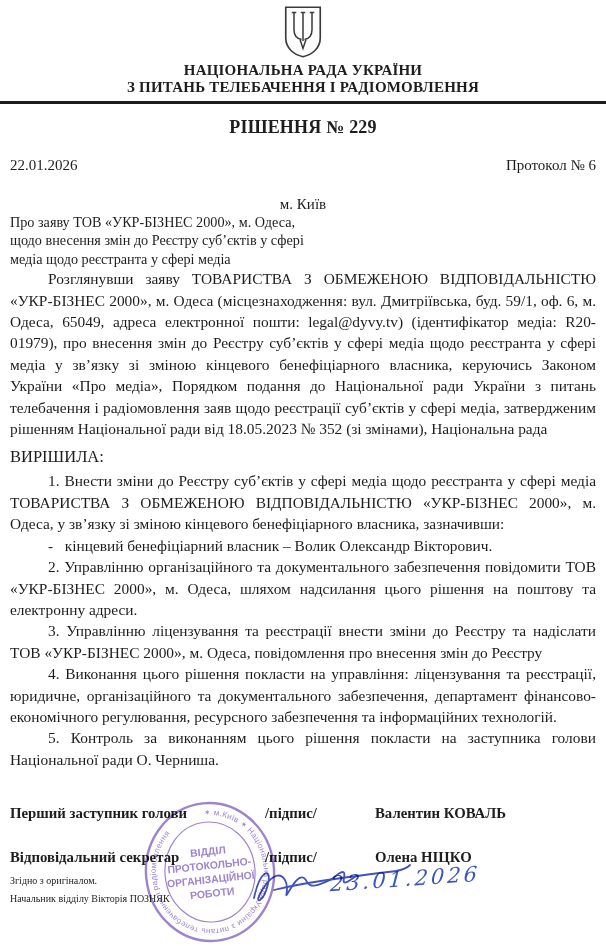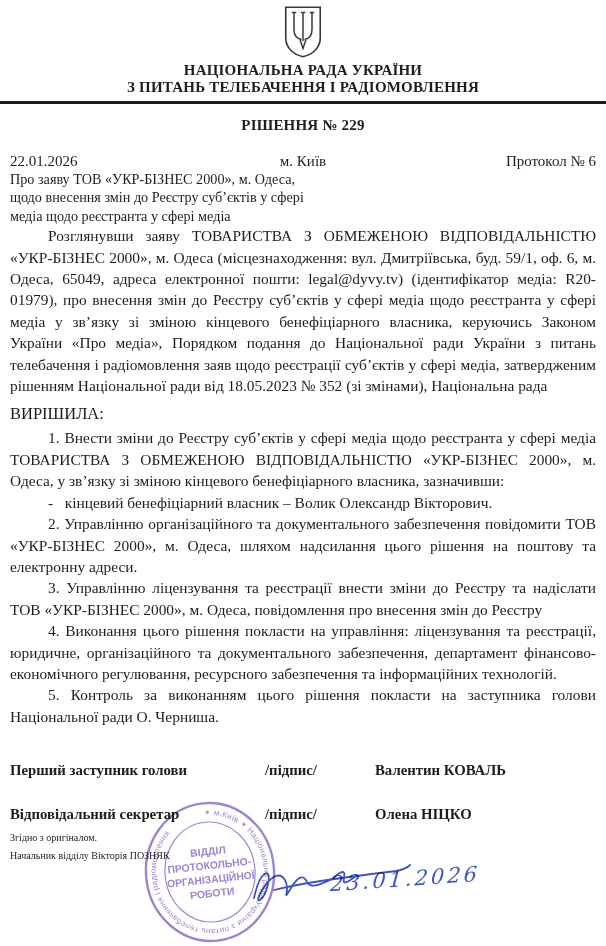--- a/index.html
+++ b/index.html
@@ -7,24 +7,24 @@
     width:606px;height:946px;position:relative;overflow:hidden;
     background:#ffffff;color:#1d1d1d;
     font-family:"Liberation Serif", serif;
     margin:0 auto;
   }
   #content{padding:0 10px;}
   .emblem{display:block;margin:5px auto 0;width:46px;height:54px;}
   .org{text-align:center;font-weight:bold;font-size:15px;line-height:17px;letter-spacing:0.2px;}
   .org-wrap{margin-top:3px;}
   .rule{height:3px;background:#1c1c1c;margin:5px -10px 0;}
-  .title{text-align:center;font-weight:bold;font-size:15px;letter-spacing:0.2px;margin-top:13px;}
+  .title{text-align:center;font-weight:bold;font-size:18px;letter-spacing:0.2px;margin-top:13px;}
   .meta{display:flex;margin-top:19px;font-size:15px;gap:44px;}
   .meta .m-left{flex:1;text-align:left;}
-  .meta .m-center{flex:0 0 auto;}
+  .meta .m-center{flex:0 0 auto;margin-top:39px;}
   .meta .m-right{flex:1;text-align:right;}
   .subject{font-size:14.2px;line-height:18.4px;max-width:350px;}
   p.body{font-size:15.4px;line-height:21.4px;text-align:justify;text-indent:38px;margin:0;}
   .preamble{margin-top:12px;}
   .resolved{font-weight:normal;font-size:16.5px;margin-top:8px;}
   .items{margin-top:3px;}
   .sig-block{margin-top:14px;}
   .sig-row{display:flex;font-weight:bold;font-size:14.8px;align-items:baseline;margin-top:35px;}
   .sig-row .role{flex:0 0 255px;}
   .sig-row .sig{flex:0 0 110px;}

